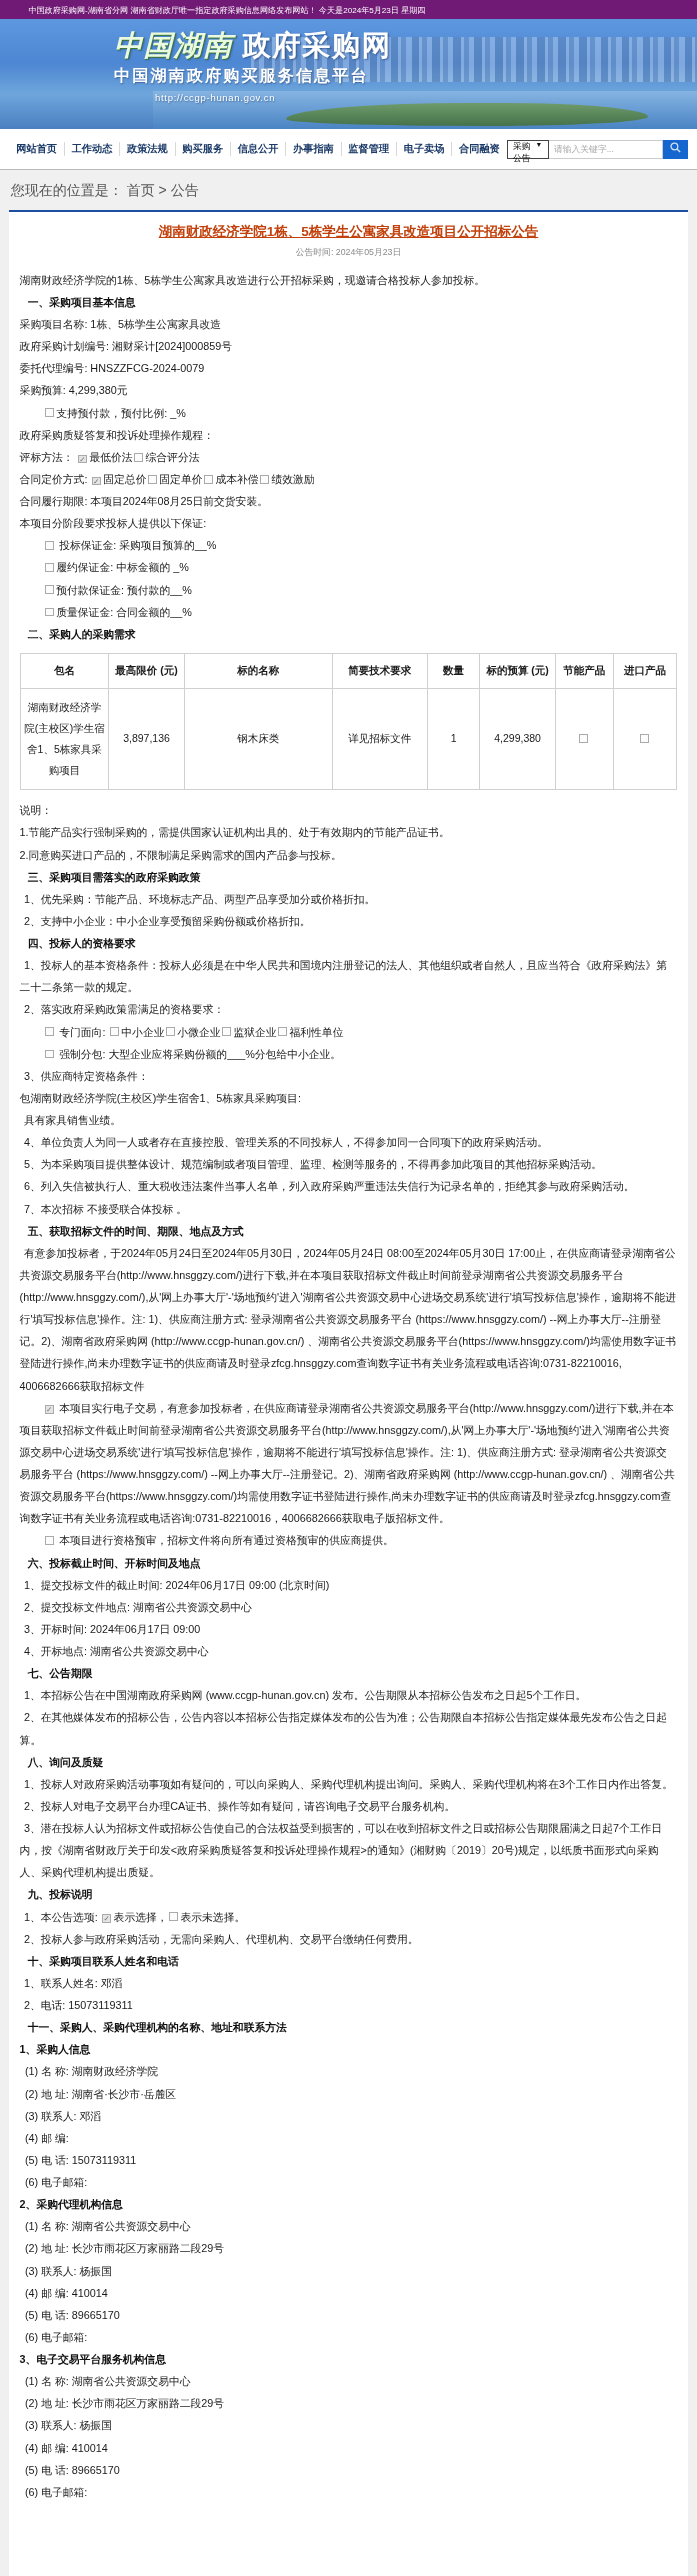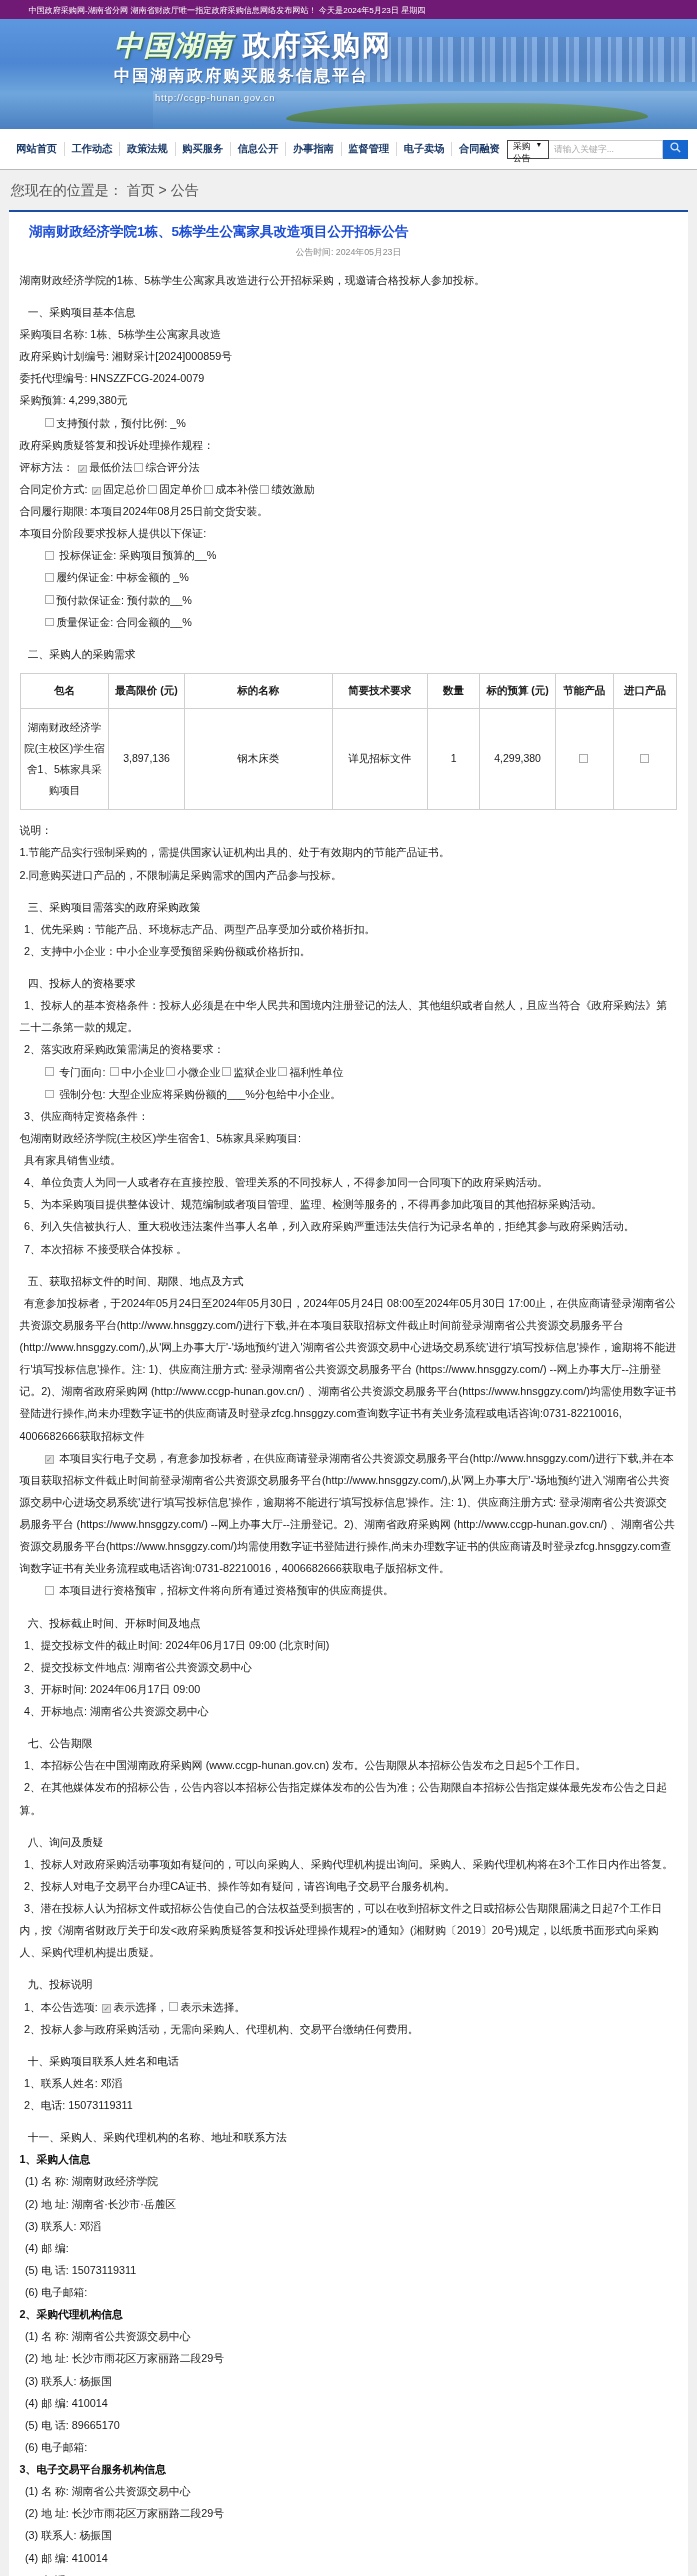--- a/index.html
+++ b/index.html
@@ -39,26 +39,26 @@
     display:flex; gap:4.7px; padding:0 5.4px; cursor:pointer; }
   .search-select .caret { font-size:6.8px; color:#111; }
   .search-input { width:114px; border:0.7px solid #ccc; border-left:none; font-size:8.8px; padding:0 5.4px; color:#333; outline:none; font-family:inherit; }
   .search-input::placeholder { color:#aaa; }
   .search-btn { width:31px; background:#1566cf; border:none; display:flex; align-items:center; justify-content:center; cursor:pointer; }
   
   .breadcrumb { font-size:14px; color:#555; padding:12.2px 10.8px 10.2px; }
   .breadcrumb a { color:#555; text-decoration:none; cursor:pointer; }
   
   .content { background:#fff; margin:0 8.8px; border-top:2px solid #1c4fa1; padding-bottom:17.6px; }
-  .article-title { font-size:13.5px; font-weight:bold; color:#1d4ed8; padding:10.2px 20.3px 2.7px; }
+  .article-title { text-align:center; font-size:13.5px; font-weight:bold; color:#c2410c; padding:10.2px 20.3px 2.7px;text-decoration:underline; }
   .publish-time { text-align:center; font-size:8.8px; color:#8a8a8a; padding:4.1px 0 6.8px; }
   .article-body { padding:2.7px 10.8px 0; font-size:10.8px; line-height:2.05; }
   .blk-p  { text-indent:0; }
   .blk-n  { text-indent:0.4em; }
-  .blk-h1 { font-weight:normal; text-indent:0.75em; color:#111;margin-top:10px; }
+  .blk-h1 { font-weight:bold; text-indent:0.75em; color:#111; }
   .blk-h2 { font-weight:bold; color:#111; }
   .blk-cb { text-indent:2.2em; }
   .blk-ct { text-indent:0.5em; }
   .cbic { display:inline-block; width:8.8px; height:8.8px; border:0.7px solid #aaa; background:#fcfcfc;
     vertical-align:-0.7px; margin:0 2.7px 0 1.4px; line-height:8.1px; font-size:7.4px; text-align:center;
     color:#777; text-indent:0; }
   .cbic.checked { background:#e4e4e4; }
   
   .req-table { width:100%; border-collapse:collapse; margin:8.1px 0 9.5px; }
   .req-table th, .req-table td { border:0.7px solid #d0d0d0; text-align:center; font-size:10.5px; vertical-align:middle; }

